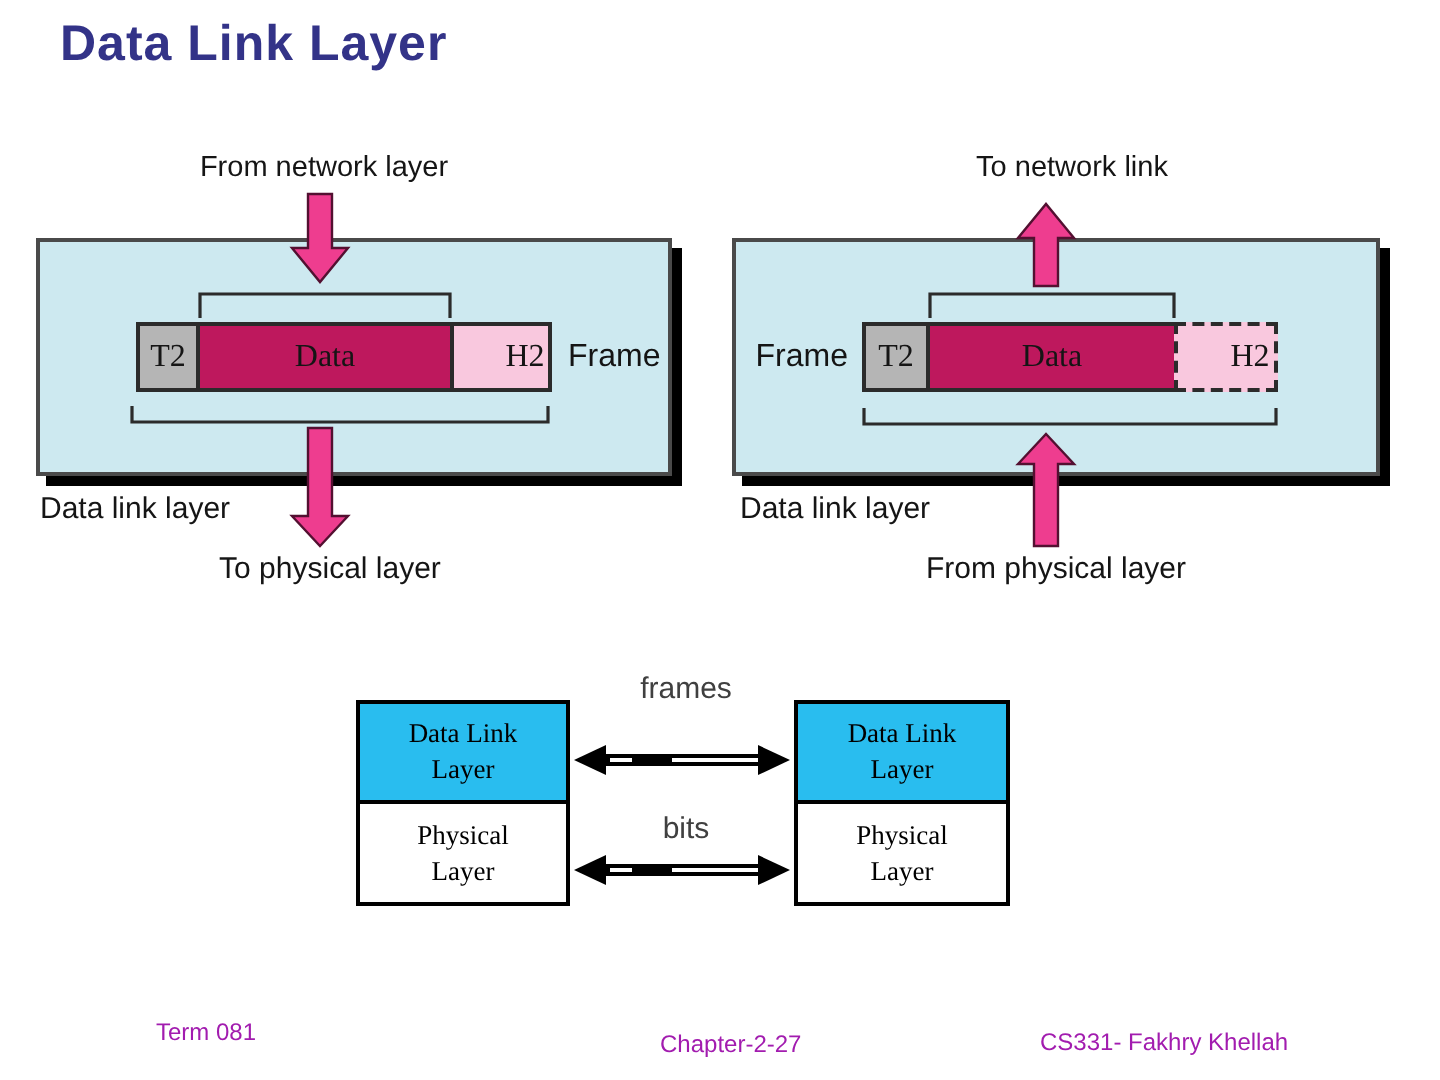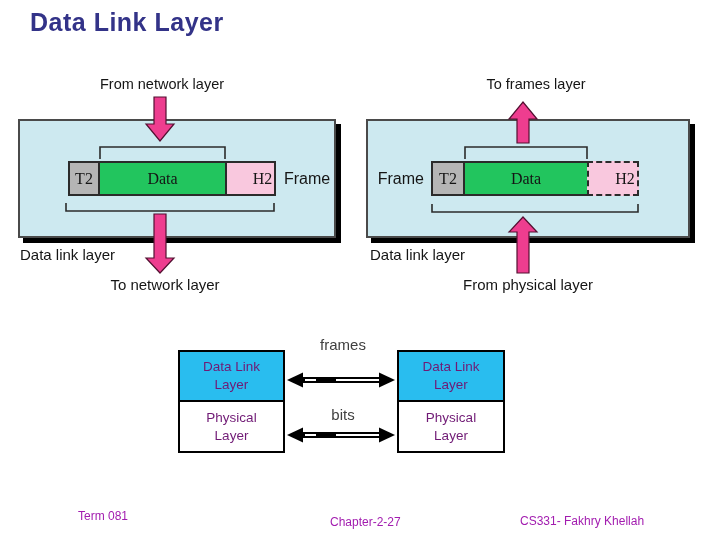--- a/index.html
+++ b/index.html
@@ -19,75 +19,76 @@
   .centered { text-align: center; }
   .panel {
     position: absolute; background: var(--panel-fill);
     border: 2px solid #4a4a4a; box-shadow: 5px 5px 0 #000;
     box-sizing: border-box; z-index: 1;
   }
   .sender-panel   { left: 18px;  top: 119px; width: 318px; height: 119px; }
   .receiver-panel { left: 366px; top: 119px; width: 324px; height: 119px; }
   .fbox {
     position: absolute; box-sizing: border-box; z-index: 2;
-    border: 2px solid #2b2b2b; background: #22c55e;
+    border: 2px solid #2b2b2b; background: #be185d;
     display: flex; align-items: center; justify-content: center;
     font-family: "Liberation Serif", "DejaVu Serif", serif;
     font-size: 16px; color: #151515;
   }
   .t2-fill { background: var(--trailer-fill); }
   .h2-fill { background: var(--header-fill); padding-left: 24px; }
   .dashed  { border-style: dashed; }
   .overlay-svg {
     position: absolute; left: 0; top: 0; width: 720px; height: 540px;
     z-index: 3; pointer-events: none;
   }
   .pink-arrow { fill: var(--arrow-pink); stroke: #531031; stroke-width: 1.2px; }
   .bracket { fill: none; stroke: #2b2b2b; stroke-width: 1.6px; }
   .blk { fill: #000; } .wht { fill: #fff; }
   .layerbox {
     position: absolute; box-sizing: border-box; z-index: 2;
     border: 2px solid #000; background: #fff;
     display: flex; align-items: center; justify-content: center;
-    text-align: center; font-size: 13.5px; line-height: 1.3; color: #701a75;
+    text-align: center; font-size: 13.5px; line-height: 1.3; color: #000000;
     white-space: pre-line;
+    font-family: Liberation Serif, serif;
   }
   .cyan-fill { background: var(--layer-cyan); }
   .link-label {
     position: absolute; width: 100px; text-align: center;
     font-size: 15px; color: #404040; z-index: 2;
   }
   .footer-text { position: absolute; font-size: 12px; color: #a21caf; z-index: 2; }
 </style>
 </head>
 <body>
 
 <div class="slide">
 
   <div class="title">Data Link Layer</div>
 
   <div class="serif-label centered" style="left:82px; top:76px; width:160px; font-size:14.5px;">From network layer</div>
-  <div class="serif-label centered" style="left:456px; top:76px; width:160px; font-size:14.5px;">To frames layer</div>
+  <div class="serif-label centered" style="left:456px; top:76px; width:160px; font-size:14.5px;">To network link</div>
 
   <div class="panel sender-panel"></div>
   <div class="panel receiver-panel"></div>
 
   <div class="fbox t2-fill" style="left:68px; top:161px; width:32px; height:35px;">T2</div>
   <div class="fbox" style="left:98px; top:161px; width:129px; height:35px;">Data</div>
   <div class="fbox h2-fill" style="left:225px; top:161px; width:51px; height:35px;">H2</div>
   <div class="serif-label" style="left:284px; top:170px; font-size:16px; z-index:2;">Frame</div>
 
   <div class="serif-label" style="left:372px; top:170px; width:52px; text-align:right; font-size:16px; z-index:2;">Frame</div>
   <div class="fbox t2-fill" style="left:431px; top:161px; width:34px; height:35px;">T2</div>
   <div class="fbox" style="left:463px; top:161px; width:126px; height:35px;">Data</div>
   <div class="fbox h2-fill dashed" style="left:587px; top:161px; width:52px; height:35px;">H2</div>
 
   <div class="serif-label" style="left:20px; top:246px;">Data link layer</div>
   <div class="serif-label" style="left:370px; top:246px;">Data link layer</div>
-  <div class="serif-label centered" style="left:85px; top:276px; width:160px;">To network layer</div>
+  <div class="serif-label centered" style="left:85px; top:276px; width:160px;">To physical layer</div>
   <div class="serif-label centered" style="left:448px; top:276px; width:160px;">From physical layer</div>
 
   <div class="layerbox cyan-fill" style="left:178px; top:350px; width:107px; height:52px;">Data Link
 Layer</div>
   <div class="layerbox" style="left:178px; top:400px; width:107px; height:53px;">Physical
 Layer</div>
   <div class="layerbox cyan-fill" style="left:397px; top:350px; width:108px; height:52px;">Data Link
 Layer</div>
   <div class="layerbox" style="left:397px; top:400px; width:108px; height:53px;">Physical
 Layer</div>

